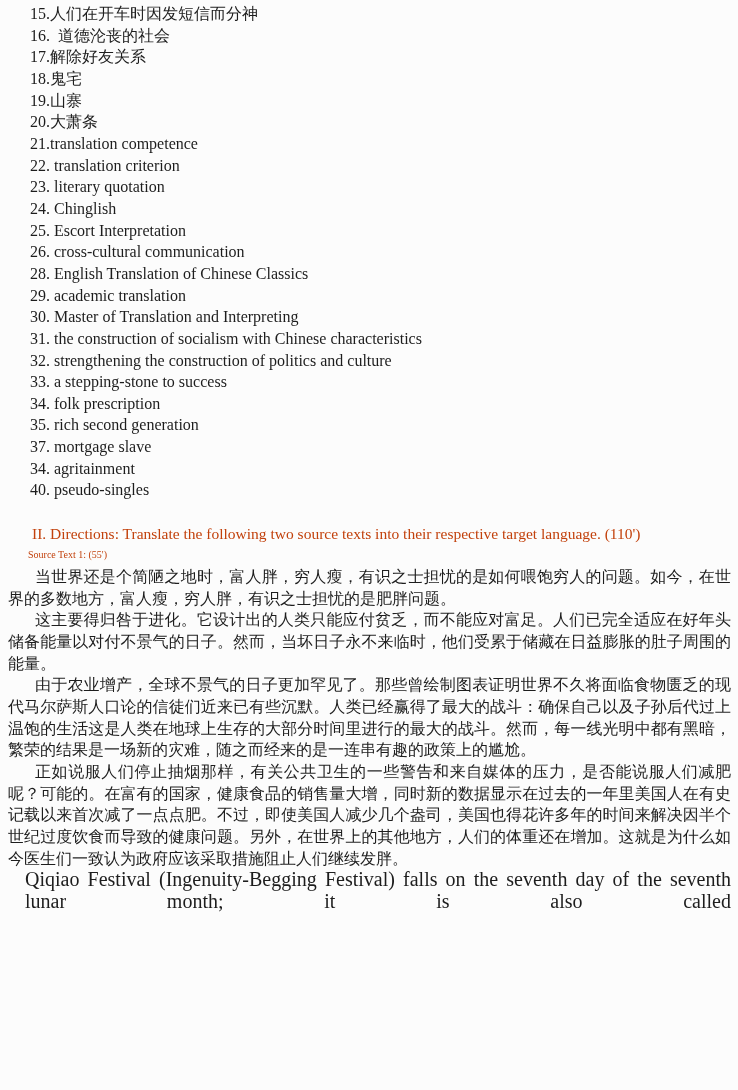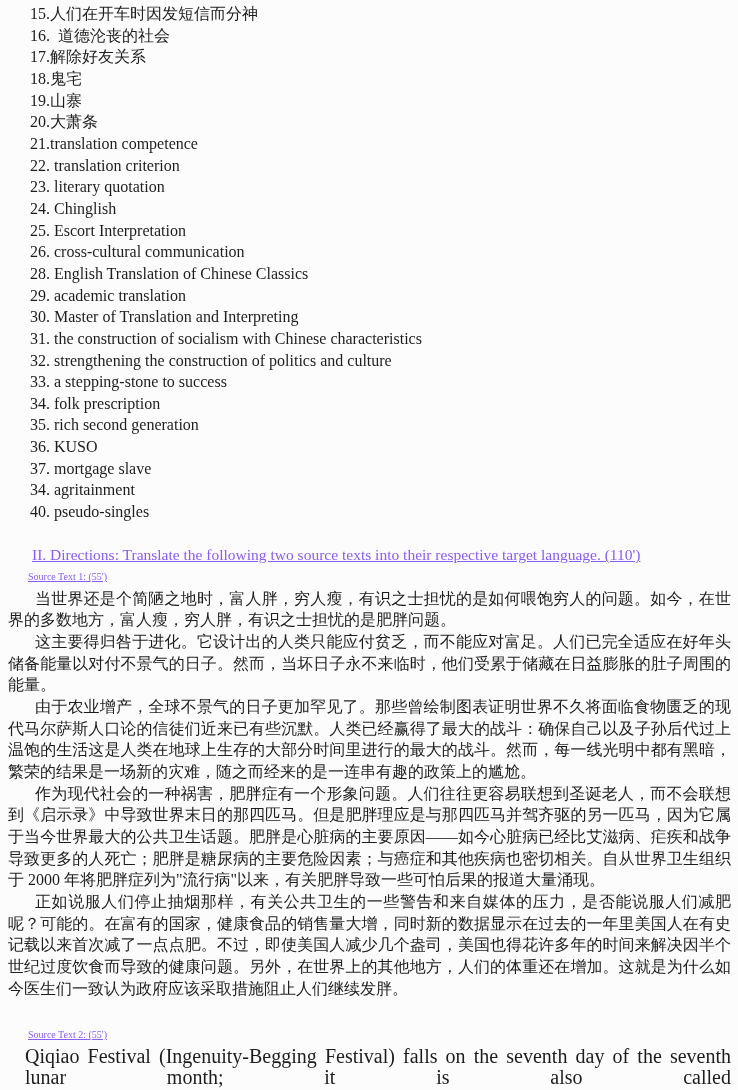--- a/index.html
+++ b/index.html
@@ -25,22 +25,21 @@
     line-height: 21.65px;
     white-space: pre-wrap;
   }
   .directions-heading {
     margin: 21.65px 7px 0 32px;
     font-size: 15.5px;
     line-height: 21.65px;
     font-weight: 400;
   }
   .blue {
-    color: #8b5cf6;
-    text-decoration: underline;
+    color: #c2410c;
   }
   .st-label {
     margin: 0 7px 0 28px;
     font-size: 10px;
     line-height: 21.65px;
   }
   .st-label.gap-above {
     margin-top: 25px;
   }
   .cn-para {
@@ -77,37 +76,34 @@
     <div class="term-item">25. Escort Interpretation</div>
     <div class="term-item">26. cross-cultural communication</div>
     <div class="term-item">28. English Translation of Chinese Classics</div>
     <div class="term-item">29. academic translation</div>
     <div class="term-item">30. Master of Translation and Interpreting</div>
     <div class="term-item">31. the construction of socialism with Chinese characteristics</div>
     <div class="term-item">32. strengthening the construction of politics and culture</div>
     <div class="term-item">33. a stepping-stone to success</div>
     <div class="term-item">34. folk prescription</div>
     <div class="term-item">35. rich second generation</div>
-    <div class="term-item">36. KUSO</div>
     <div class="term-item">37. mortgage slave</div>
     <div class="term-item">34. agritainment</div>
     <div class="term-item">40. pseudo-singles</div>
   </div>
 
   <div class="directions-heading blue">II. Directions: Translate the following two source texts into their respective target language. (110')</div>
 
   <div class="st-label blue">Source Text 1: (55')</div>
 
   <div>
     <p class="cn-para">当世界还是个简陋之地时，富人胖，穷人瘦，有识之士担忧的是如何喂饱穷人的问题。如今，在世界的多数地方，富人瘦，穷人胖，有识之士担忧的是肥胖问题。</p>
     <p class="cn-para">这主要得归咎于进化。它设计出的人类只能应付贫乏，而不能应对富足。人们已完全适应在好年头储备能量以对付不景气的日子。然而，当坏日子永不来临时，他们受累于储藏在日益膨胀的肚子周围的能量。</p>
     <p class="cn-para">由于农业增产，全球不景气的日子更加罕见了。那些曾绘制图表证明世界不久将面临食物匮乏的现代马尔萨斯人口论的信徒们近来已有些沉默。人类已经赢得了最大的战斗：确保自己以及子孙后代过上温饱的生活这是人类在地球上生存的大部分时间里进行的最大的战斗。然而，每一线光明中都有黑暗，繁荣的结果是一场新的灾难，随之而经来的是一连串有趣的政策上的尴尬。</p>
-    <p class="cn-para">作为现代社会的一种祸害，肥胖症有一个形象问题。人们往往更容易联想到圣诞老人，而不会联想到《启示录》中导致世界末日的那四匹马。但是肥胖理应是与那四匹马并驾齐驱的另一匹马，因为它属于当今世界最大的公共卫生话题。肥胖是心脏病的主要原因——如今心脏病已经比艾滋病、疟疾和战争导致更多的人死亡；肥胖是糖尿病的主要危险因素；与癌症和其他疾病也密切相关。自从世界卫生组织于 2000 年将肥胖症列为"流行病"以来，有关肥胖导致一些可怕后果的报道大量涌现。</p>
     <p class="cn-para">正如说服人们停止抽烟那样，有关公共卫生的一些警告和来自媒体的压力，是否能说服人们减肥呢？可能的。在富有的国家，健康食品的销售量大增，同时新的数据显示在过去的一年里美国人在有史记载以来首次减了一点点肥。不过，即使美国人减少几个盎司，美国也得花许多年的时间来解决因半个世纪过度饮食而导致的健康问题。另外，在世界上的其他地方，人们的体重还在增加。这就是为什么如今医生们一致认为政府应该采取措施阻止人们继续发胖。</p>
   </div>
 
-  <div class="st-label blue gap-above">Source Text 2: (55')</div>
 
   <div>
     <p class="en-para">Qiqiao Festival (Ingenuity-Begging Festival) falls on the seventh day of the seventh lunar month; it is also called</p>
   </div>
 
 </div>
 
 </body></html>

